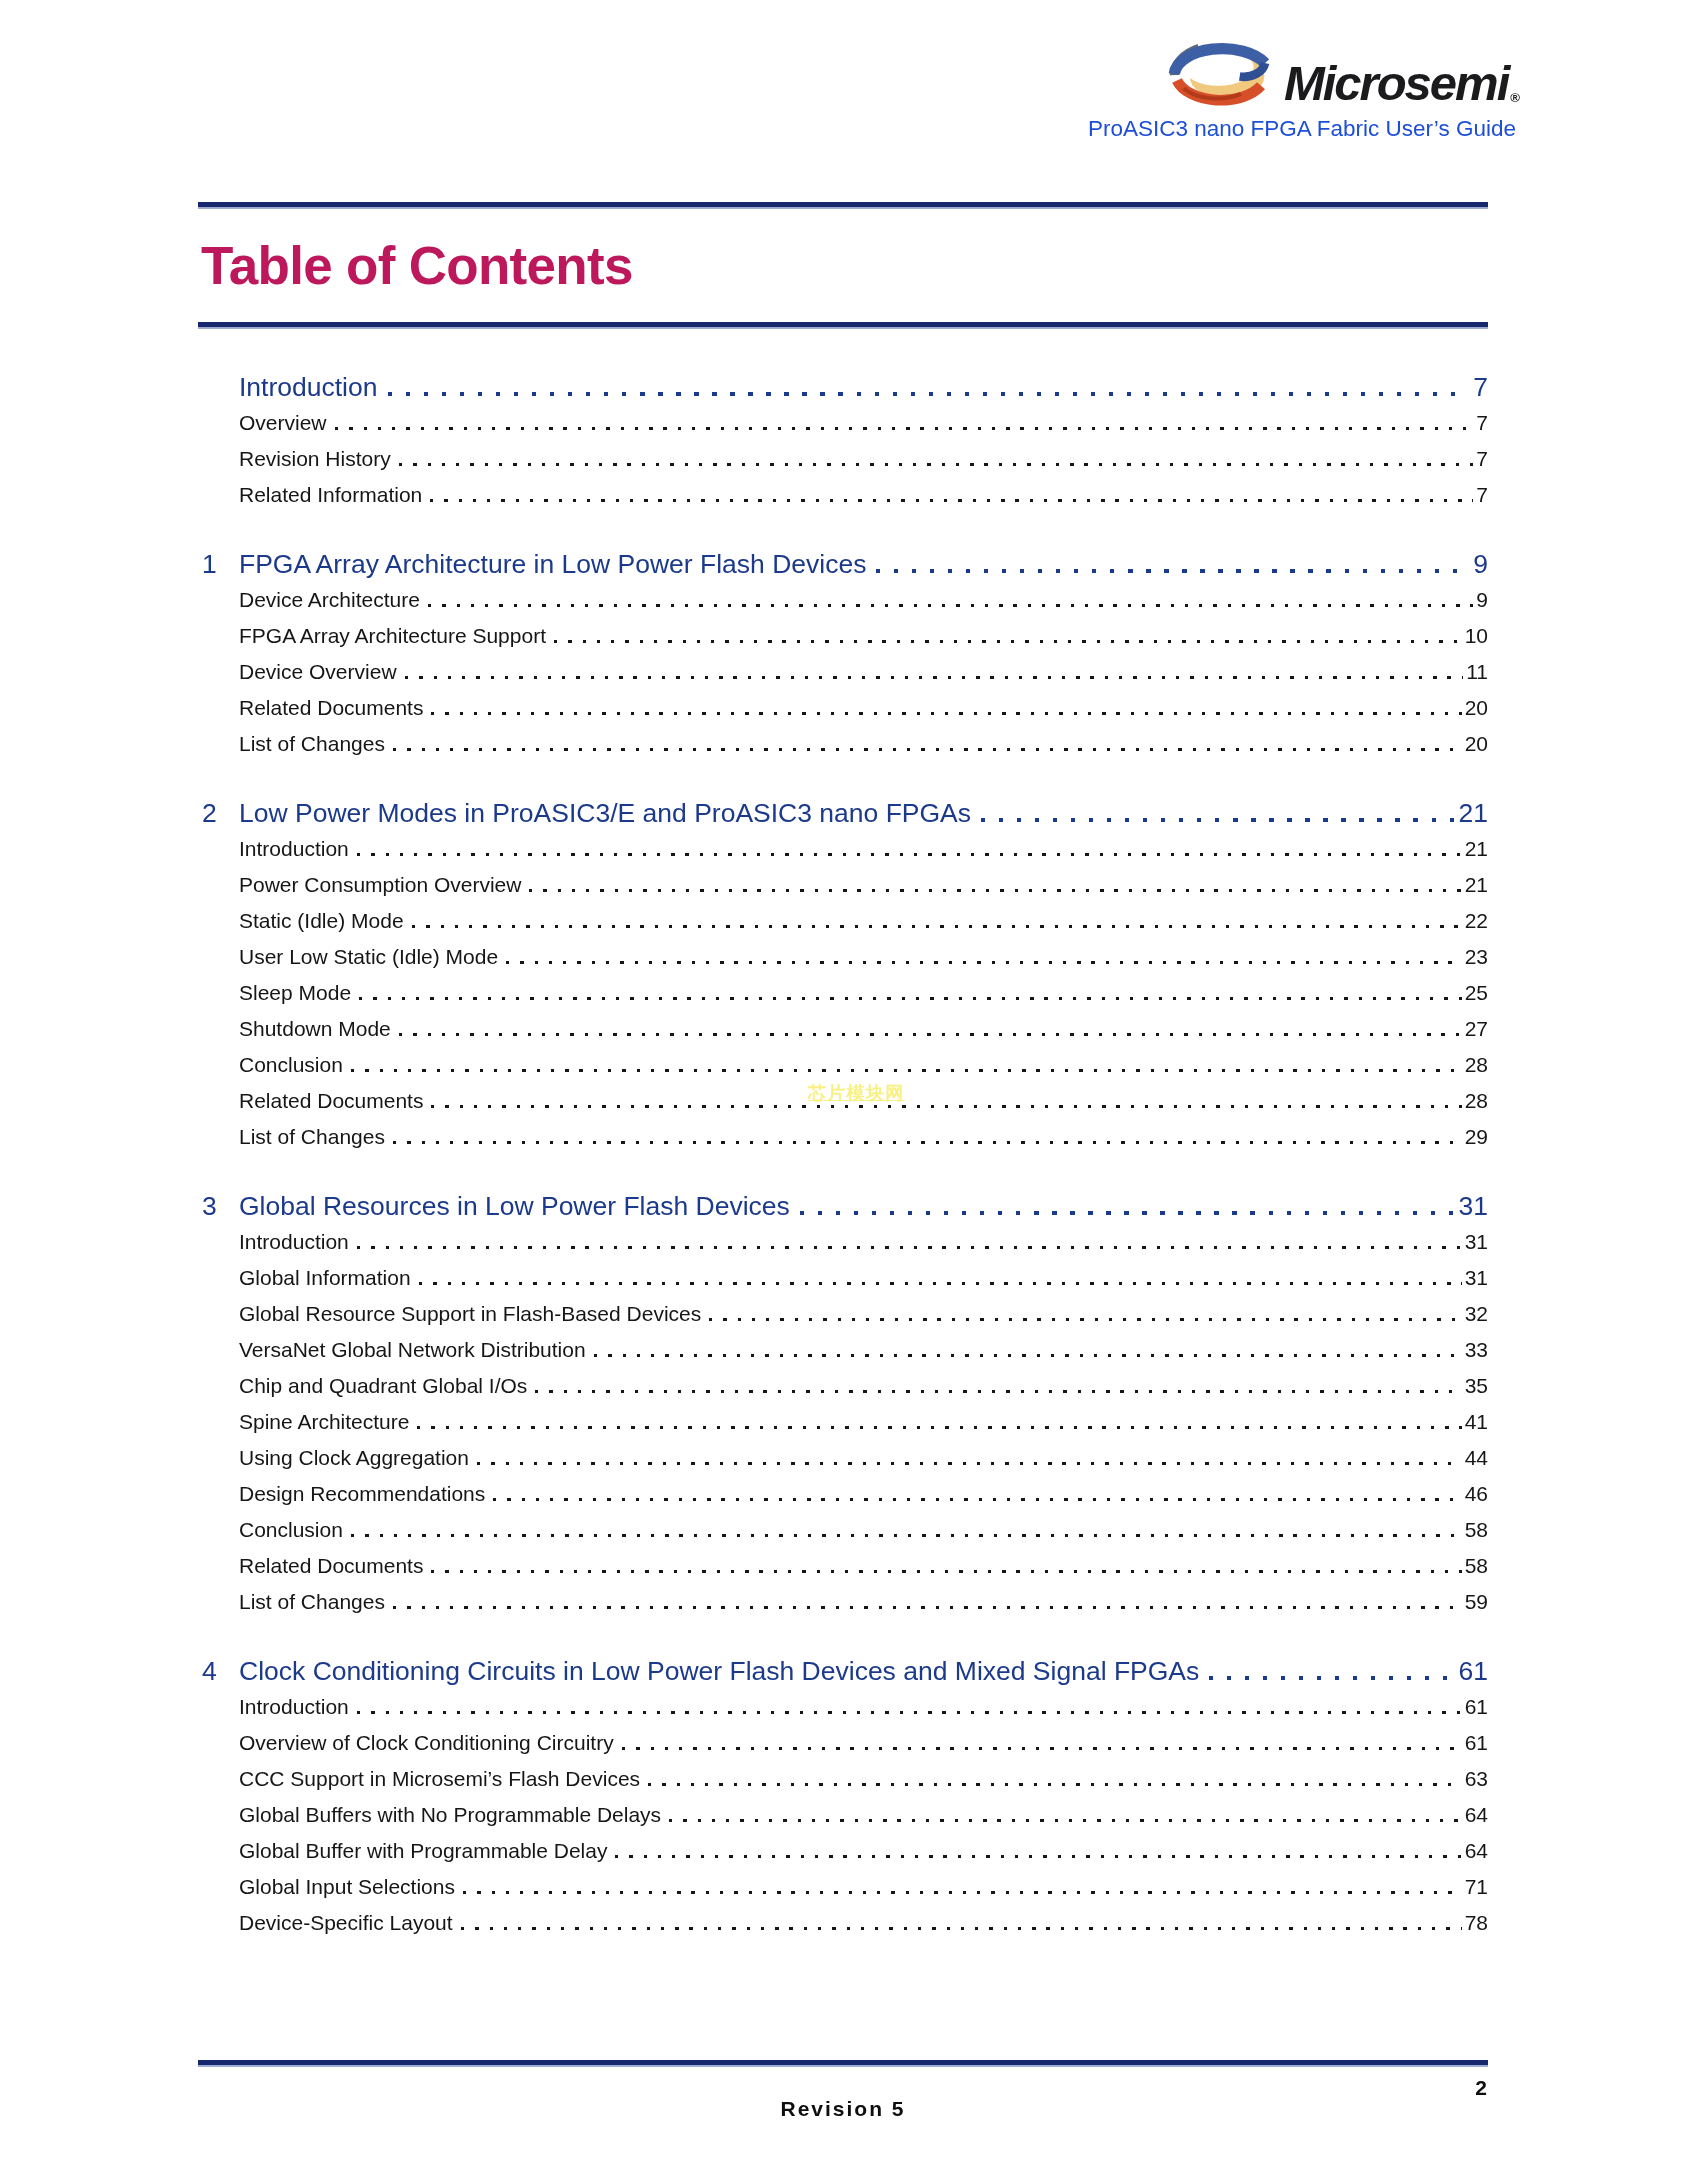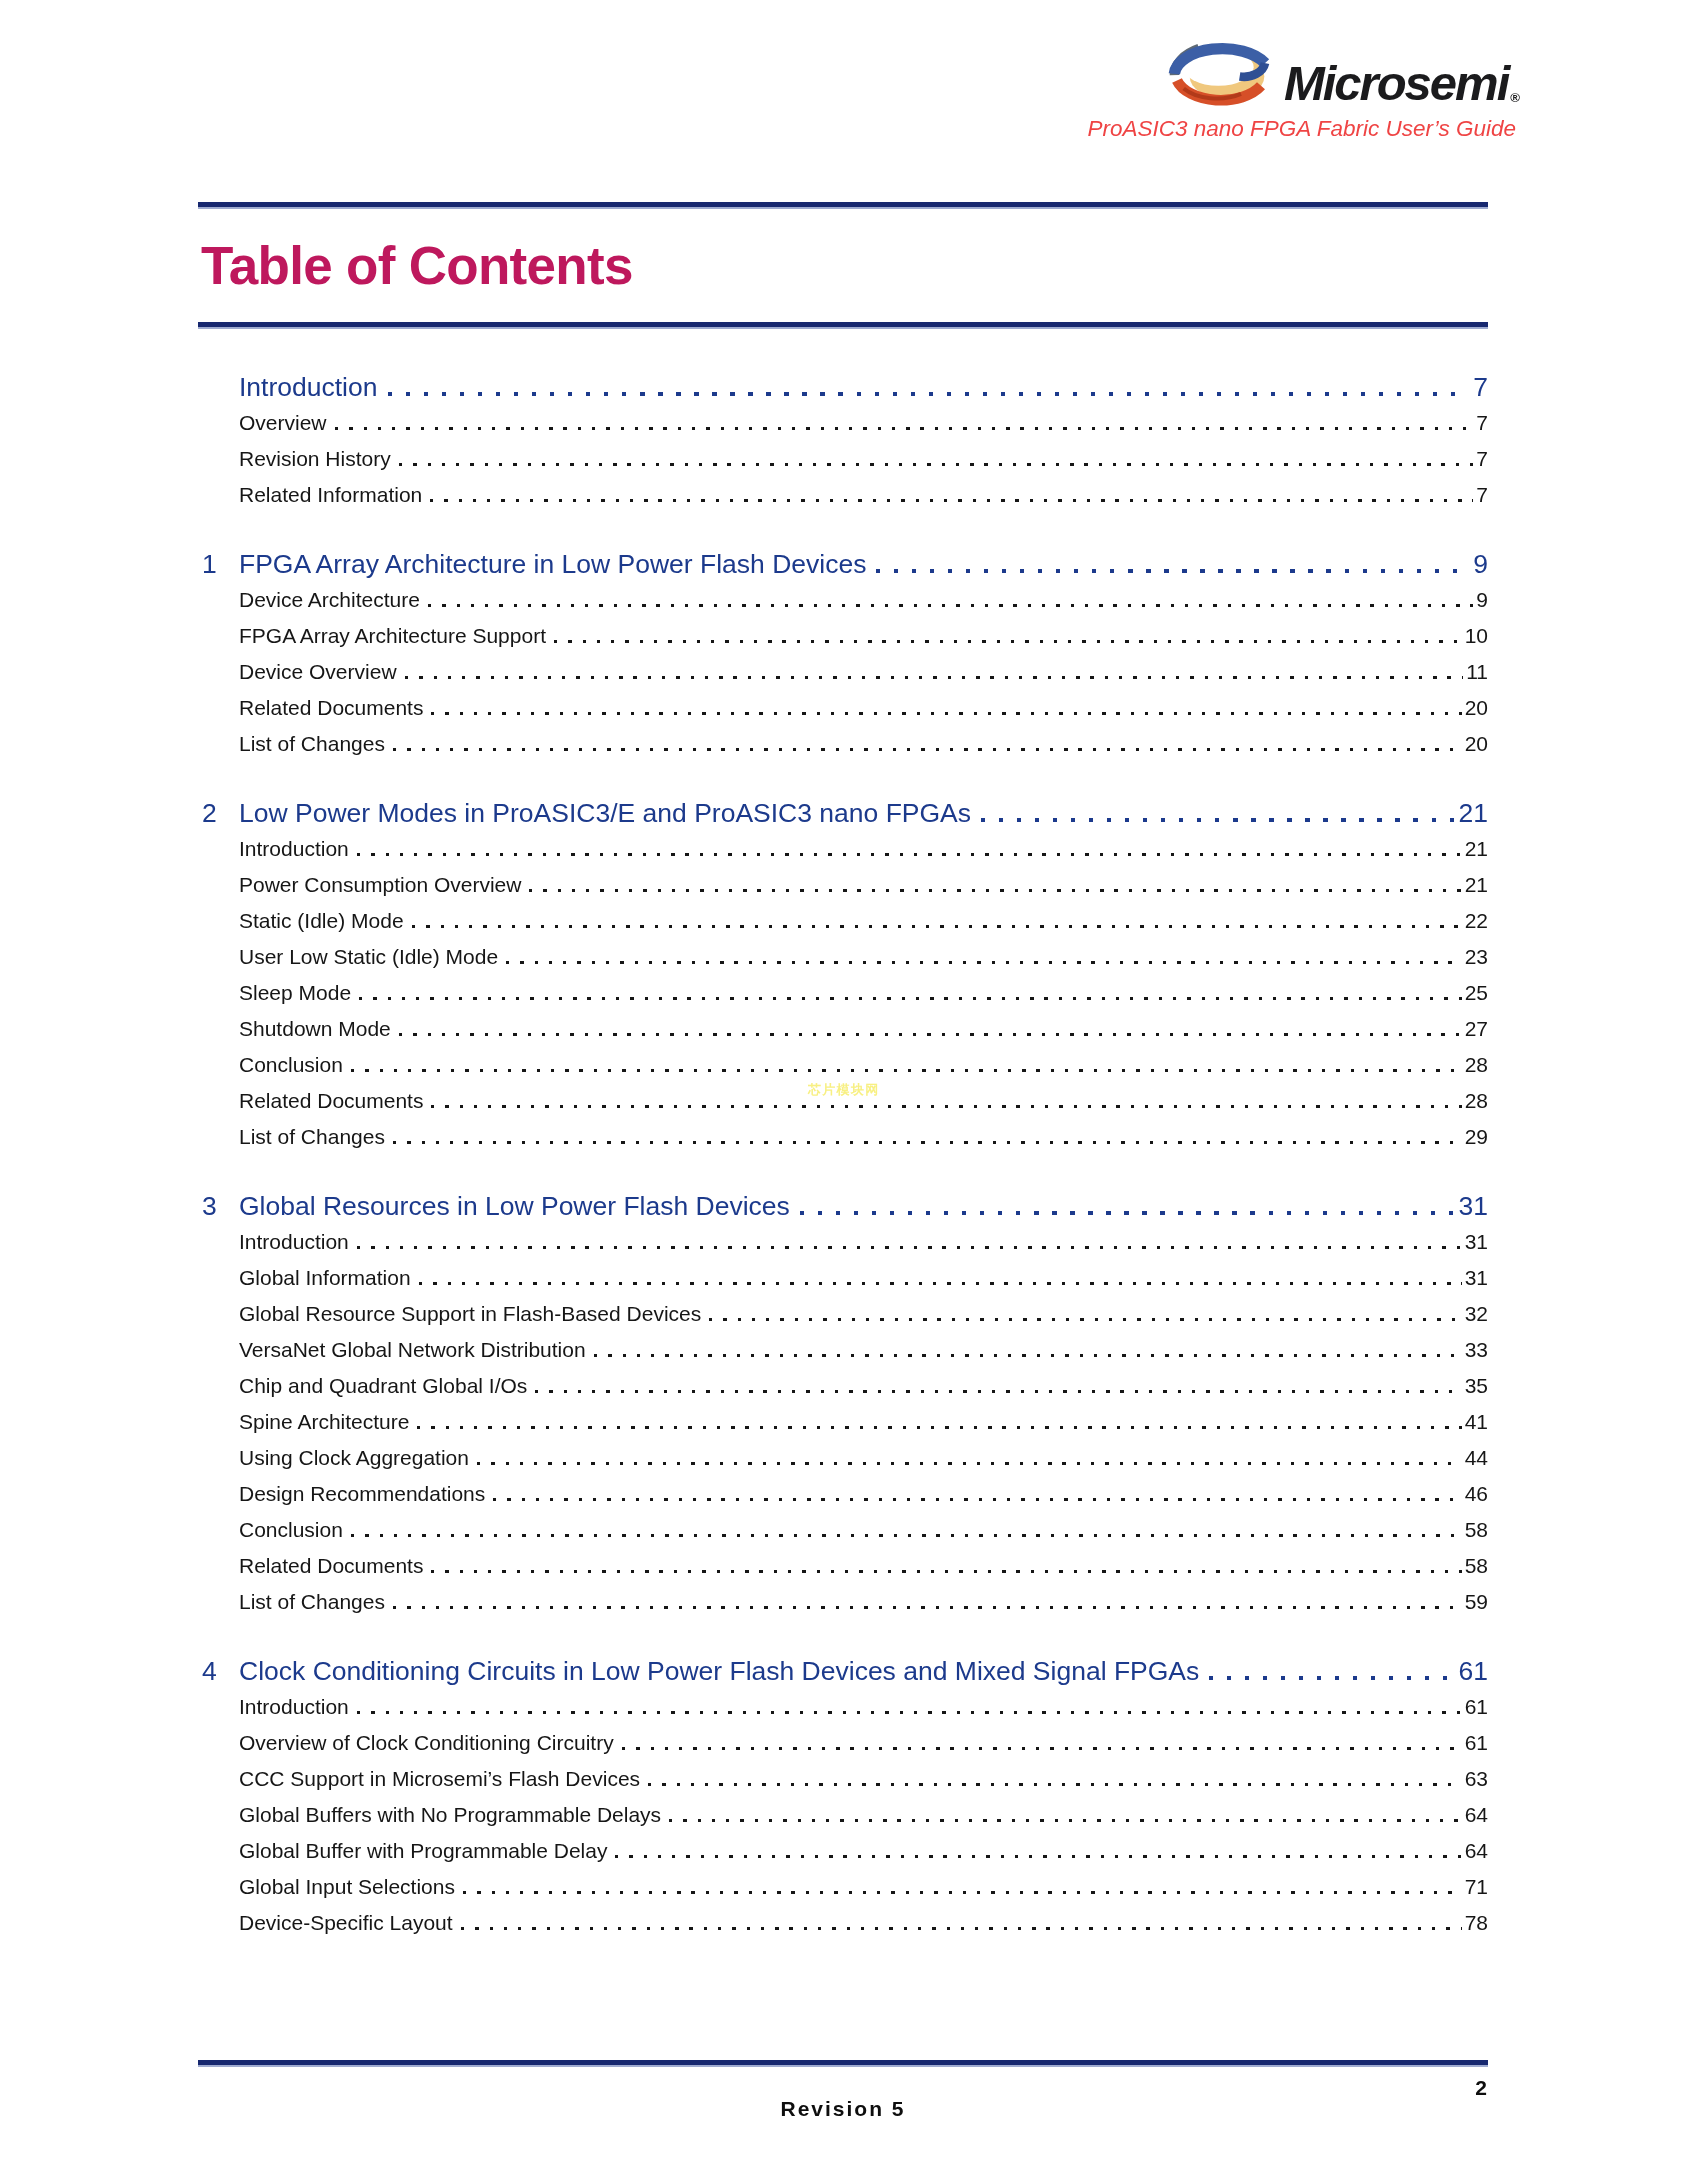--- a/index.html
+++ b/index.html
@@ -9,21 +9,21 @@
     --blue:#1c3a8c;--rule:#17286f;--rule-light:#9fabd0;--wm:#f8f083;
   }
 
   
   .brand{position:absolute;top:38px;right:167px;display:flex;align-items:flex-end;}
   .swirl{width:120px;height:69px;margin-right:2.6px;flex:0 0 auto;}
   .logotype{font-size:49px;font-weight:bold;font-style:italic;letter-spacing:-2px;
             color:#1b1b1d;line-height:0.95;display:flex;align-items:flex-end;}
   .reg{font-size:13.2px;font-weight:bold;font-style:normal;letter-spacing:0;
        margin-left:2px;margin-bottom:2.6px;line-height:1;}
-  .tagline{position:absolute;top:116px;right:171px;font-size:22.5px;font-style:italic;color:#ef4444;}
+  .tagline{position:absolute;top:116px;right:171px;font-size:22.5px;color:#1d4ed8;}
 
   
   .rule{position:absolute;left:198px;width:1290px;height:5.3px;
         background:var(--rule);box-shadow:0 2px 0 var(--rule-light);}
   .rule-top{top:202px;}
   .rule-mid{top:322px;}
   .rule-bottom{top:2060px;}
 
   
   .page-title{position:absolute;left:198px;top:232px;margin:3px;
@@ -36,22 +36,22 @@
   .toc .toc-row.heading:first-child{margin-top:0;}
   .toc-row.sub{font-size:21px;color:#161616;}
   .num-col{flex:0 0 41px;box-sizing:border-box;padding-left:4px;}
   .label{flex:0 0 auto;}
   .leader{flex:1 1 auto;height:0.16em;margin-left:0.38em;margin-right:0.15em;
           background-image:repeating-linear-gradient(to right,currentColor 0 0.16em,transparent 0.16em 0.68em);
           background-repeat:repeat-x;}
   .pg{flex:0 0 auto;}
 
   
-  .watermark{position:absolute;left:808px;top:1081px;font-size:13px;
-             color:var(--wm);letter-spacing:1.3px;font-weight:bold;}
+  .watermark{position:absolute;left:808px;top:1081px;font-size:18px;
+             color:var(--wm);letter-spacing:1.3px;font-weight:bold;text-decoration:underline;}
 
   
   .footer-rev{position:absolute;left:198px;width:1290px;top:2076px;text-align:center;
               font-size:21px;font-weight:bold;letter-spacing:2px;color:#0e0e0e;margin-top:21px;}
   .footer-page{position:absolute;right:200px;top:2076px;font-size:21px;font-weight:bold;color:#0e0e0e;}
 </style>
 </head>
 <body>
 
 <div class="page" style="--blue: #1c3a8c; --rule: #17286f; --rule-light: #9fabd0; --wm: #f8f083;">

